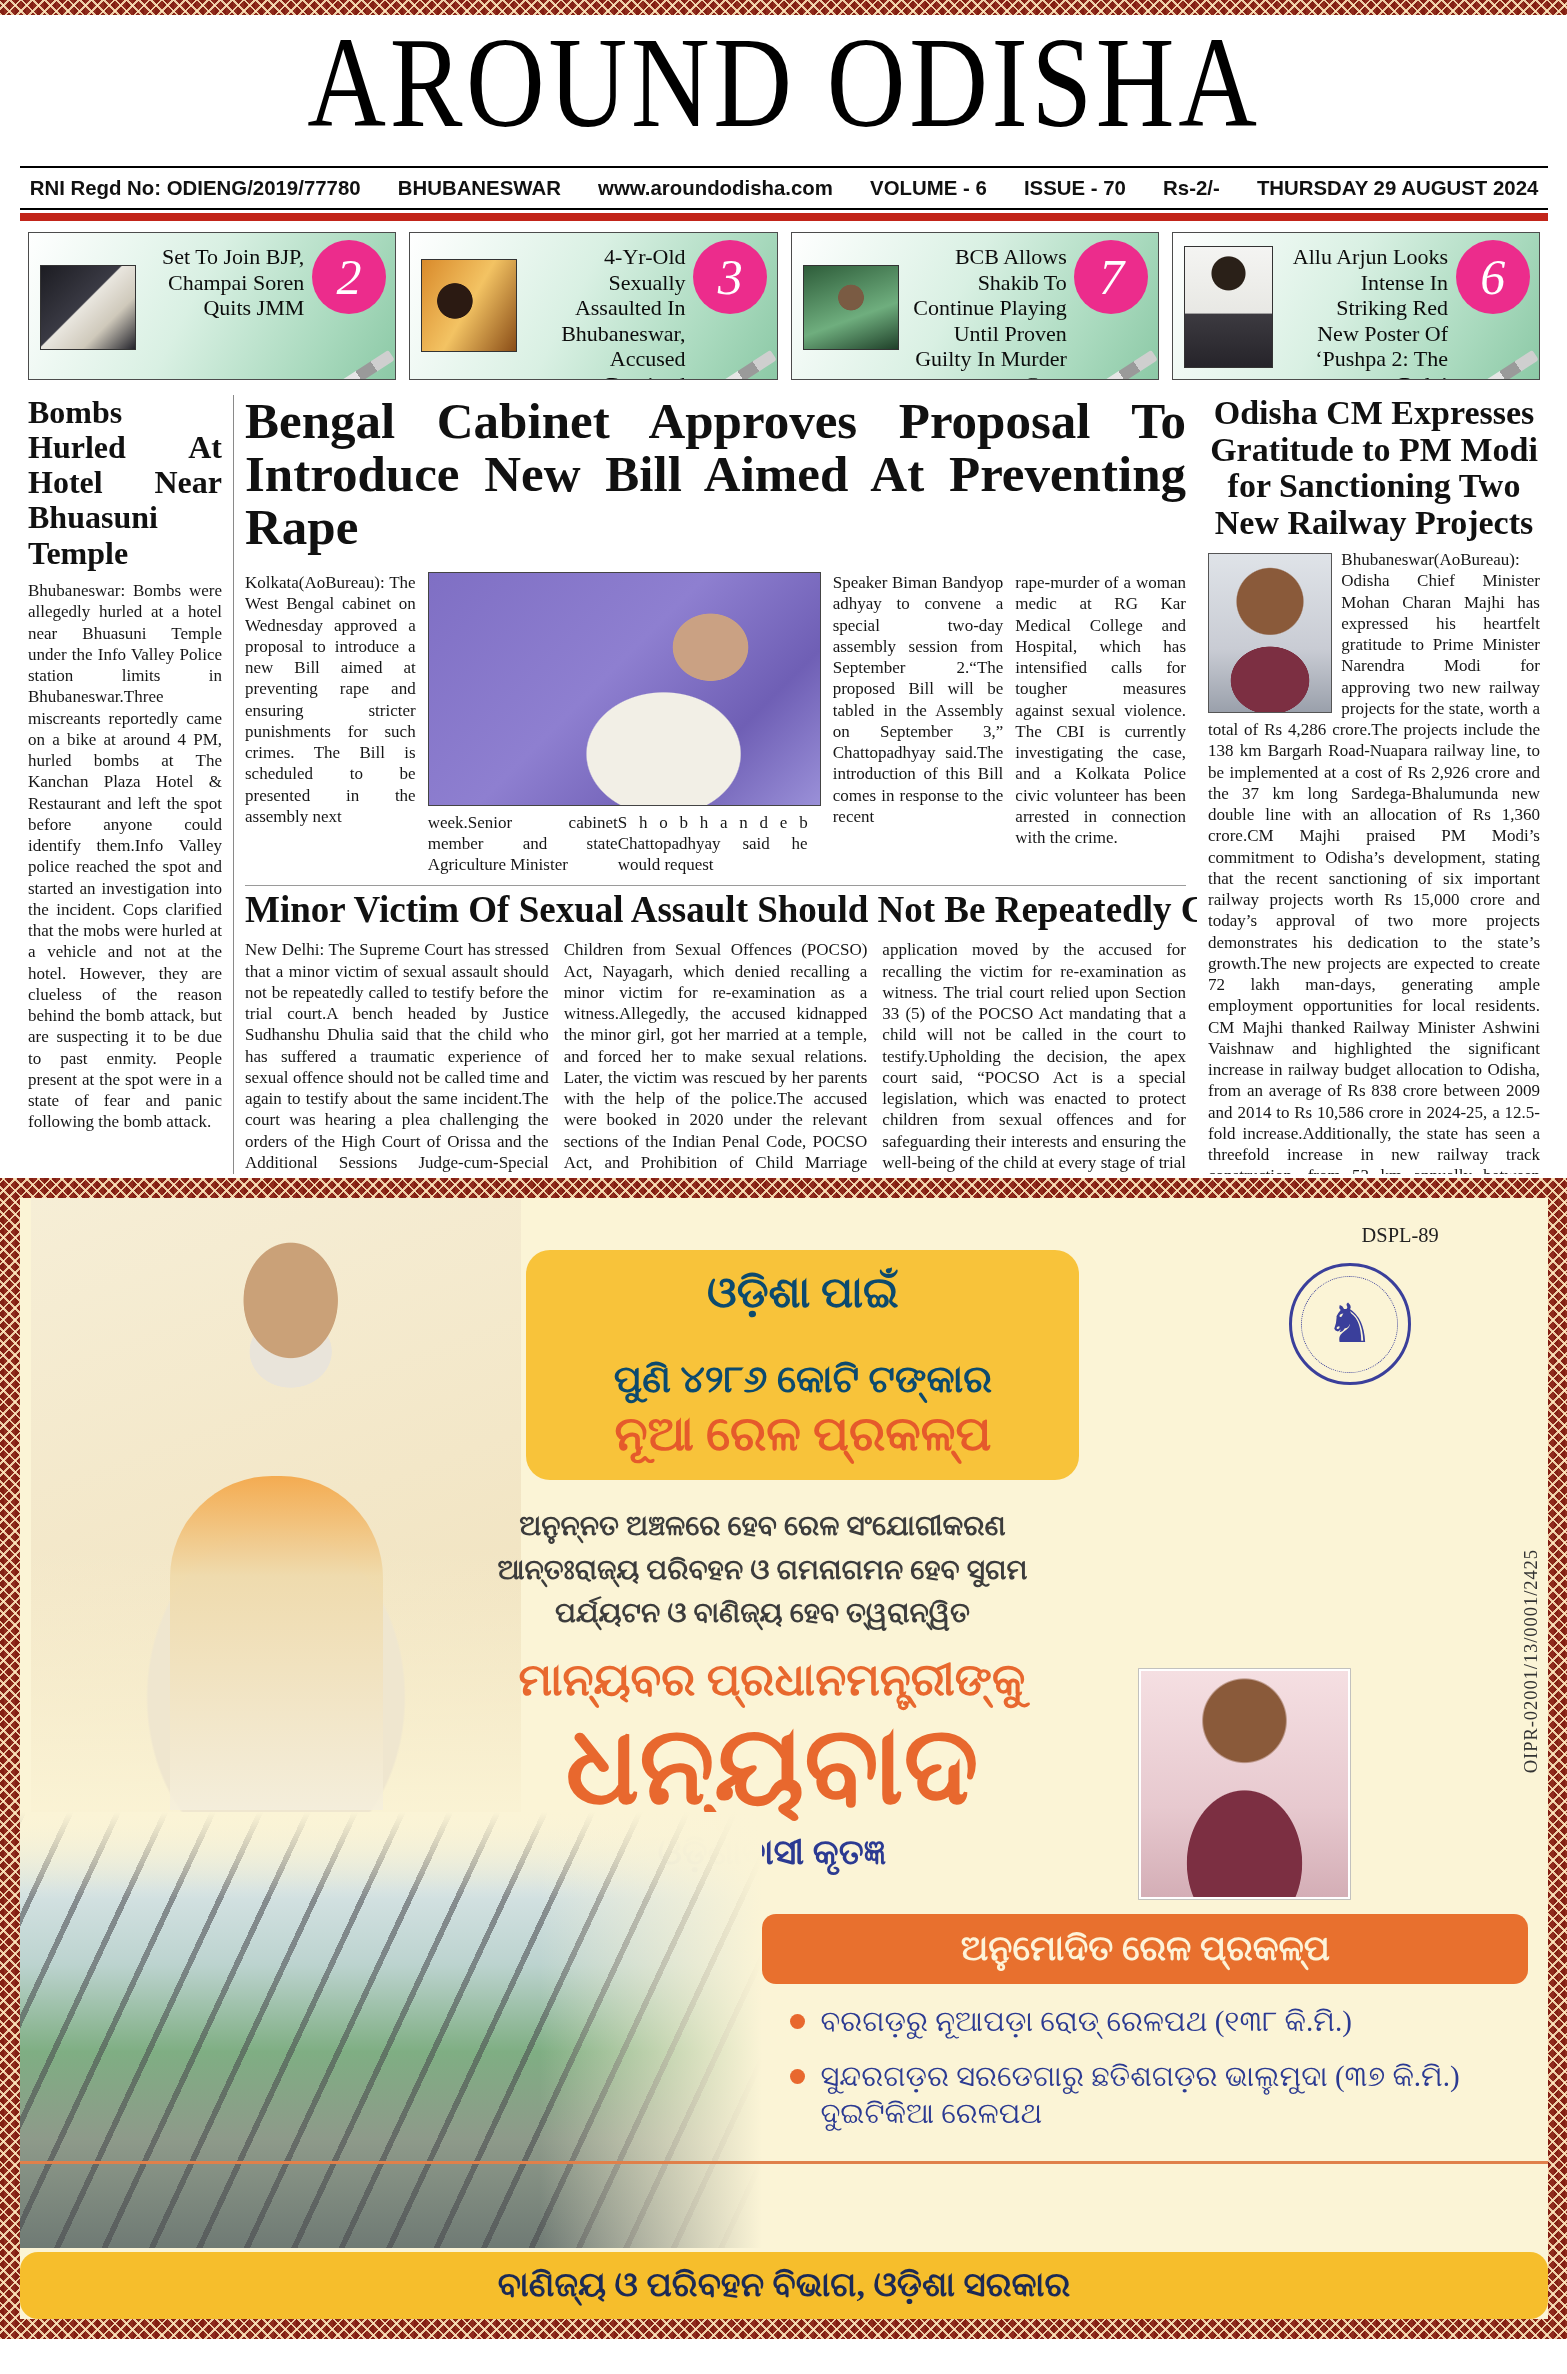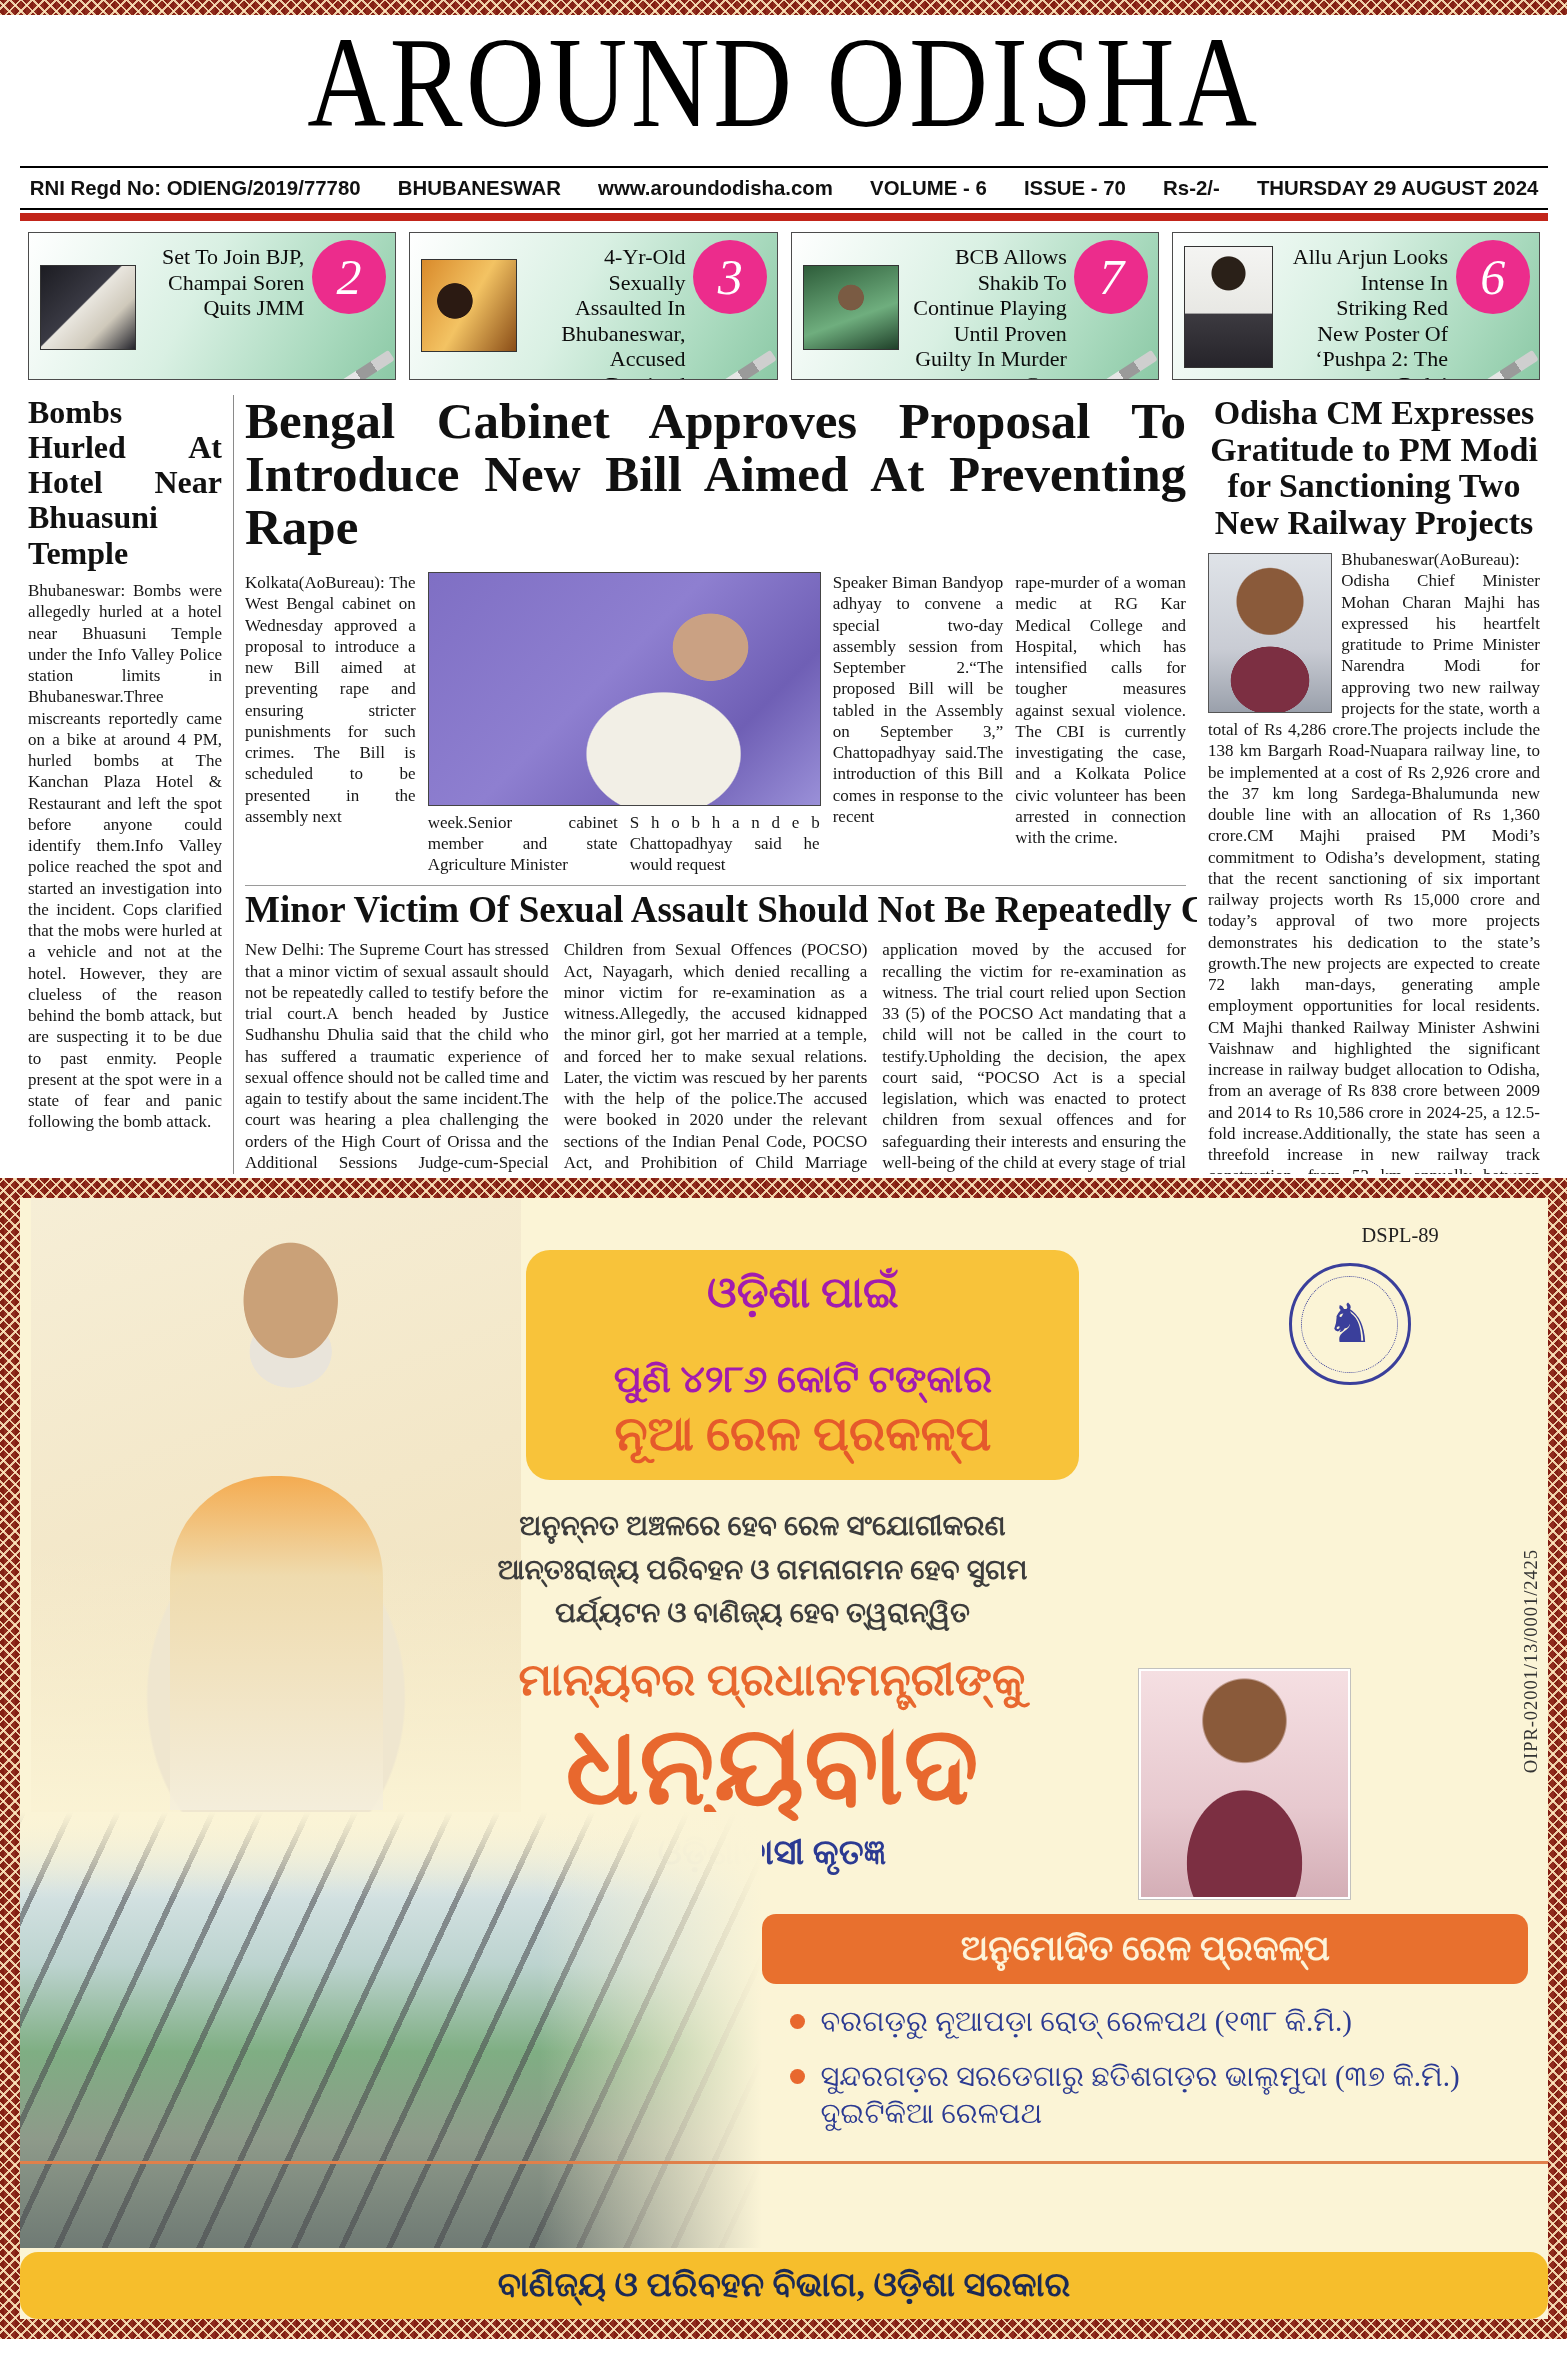--- a/index.html
+++ b/index.html
@@ -70,21 +70,21 @@
   .body-text { font-size:17px; line-height:1.25; text-align:justify; color:#161616; }
   .col-center { width:963px; padding:0 11px; overflow:hidden; }
   .col-center h1.bengal-head { font-size:51px; line-height:1.04; text-align:justify; text-align-last:justify; font-weight:bold; }
   .bengal-row { display:flex; gap:12px; margin-top:18px; }
   .bengal-col { width:190px; }
   .bengal-photo-block { width:393px; }
   .bengal-photo { width:393px; height:234px; border:0.9px solid #444;
     background:radial-gradient(ellipse 83px 74px at 72% 32%, #caa183 0 45%, transparent 46%),
                radial-gradient(ellipse 139px 111px at 60% 78%, #f2efe6 0 55%, transparent 56%),
                linear-gradient(135deg,#7f6fc4 0%,#8e7fd0 45%,#6f5fb5 75%,#9a90d8 100%); }
-  .bengal-captions { display:flex; gap:12px; margin-top:5.6px; }
+  .bengal-captions { display:flex; margin-top:5.6px; }
   .bengal-captions .body-text { width:190px; }
   .minor { border-top:0.9px solid #9a9a9a; margin-top:9.3px; padding-top:5.6px; }
   .minor h2 { font-size:37px; line-height:1.05; text-align:justify; text-align-last:justify; white-space:nowrap; }
   .minor-cols { display:flex; gap:15px; margin-top:9.3px; }
   .minor-cols .body-text { flex:1; }
   .col-right { flex:1; padding-left:11px; overflow:hidden; }
   .col-right h2 { font-size:34px; line-height:1.08; text-align:center; margin-bottom:7.4px; }
   .cm-photo { float:left; width:124px; height:160px; border:0.9px solid #555; margin:3.7px 9.3px 3.7px 0;
     background:radial-gradient(circle at 50% 30%, #8a5a3a 0 26%, transparent 27%),
                radial-gradient(ellipse 65px 56px at 50% 80%, #7c2f42 0 60%, transparent 61%),
@@ -104,21 +104,21 @@
   }
   .modi-vest { position:absolute; left:139px; top:278px; width:213px; height:334px;
     background:linear-gradient(180deg,#f4a13c 0%,#efd9a8 30%,#f5efdd 100%); border-radius:102px 102px 0 0; opacity:.85; }
   .dspl { position:absolute; right:109px; top:26px; font-size:20.4px; color:#222; font-family:"Liberation Serif",serif; }
   .emblem { position:absolute; right:137px; top:65px; width:122px; height:122px; border-radius:50%;
     border:3.7px solid #3a3f9b; display:flex; align-items:center; justify-content:center; }
   .emblem::before { content:""; position:absolute; inset:9.3px; border:1.9px dotted #3a3f9b; border-radius:50%; }
   .emblem .horse { color:#3a3f9b; font-size:54px; line-height:1; font-family:"DejaVu Sans",sans-serif; }
   .yellow-box { position:absolute; left:506px; top:52px; width:553px; height:230px; background:#f8c33a; border-radius:24px;
     display:flex; flex-direction:column; align-items:center; justify-content:center; gap:3.7px; }
-  .yellow-box .l1, .yellow-box .l2 { color:#a21caf; font-weight:bold; }
+  .yellow-box .l1, .yellow-box .l2 { color:#0c4a6e; font-weight:bold; }
   .yellow-box .l1 { font-size:43px; }
   .yellow-box .l2 { font-size:38px;margin-top:36px; }
   .yellow-box .l3 { color:#e55a2b; font-weight:bold; font-size:48px; }
   .sub-lines { position:absolute; left:371px; top:306px; width:742px; text-align:center; color:#3c3c3c;
     font-size:28px; line-height:1.55; font-weight:bold; }
   .thanks-block { position:absolute; left:204px; top:456px; width:1095px; text-align:center; }
   .thanks-block .salut { color:#e8682e; font-size:45px; font-weight:bold; }
   .thanks-block .big { color:#e8682e; font-size:109px; font-weight:bold; line-height:1.1; }
   .thanks-block .grat { color:#2b3a92; font-size:35px; font-weight:bold; margin-top:5.6px; }
   .cm-ad-photo { position:absolute; left:1119px; top:471px; width:211px; height:230px; border:2.8px solid #fff;

